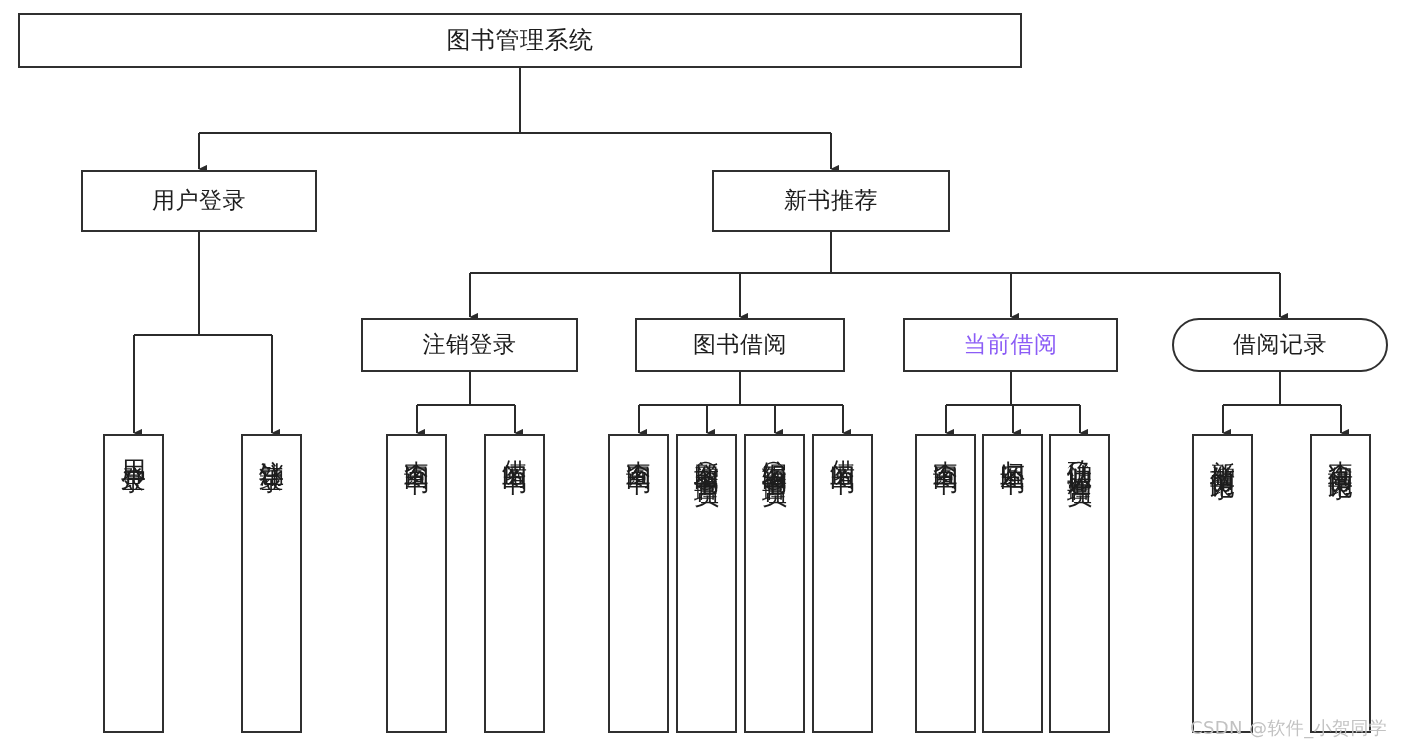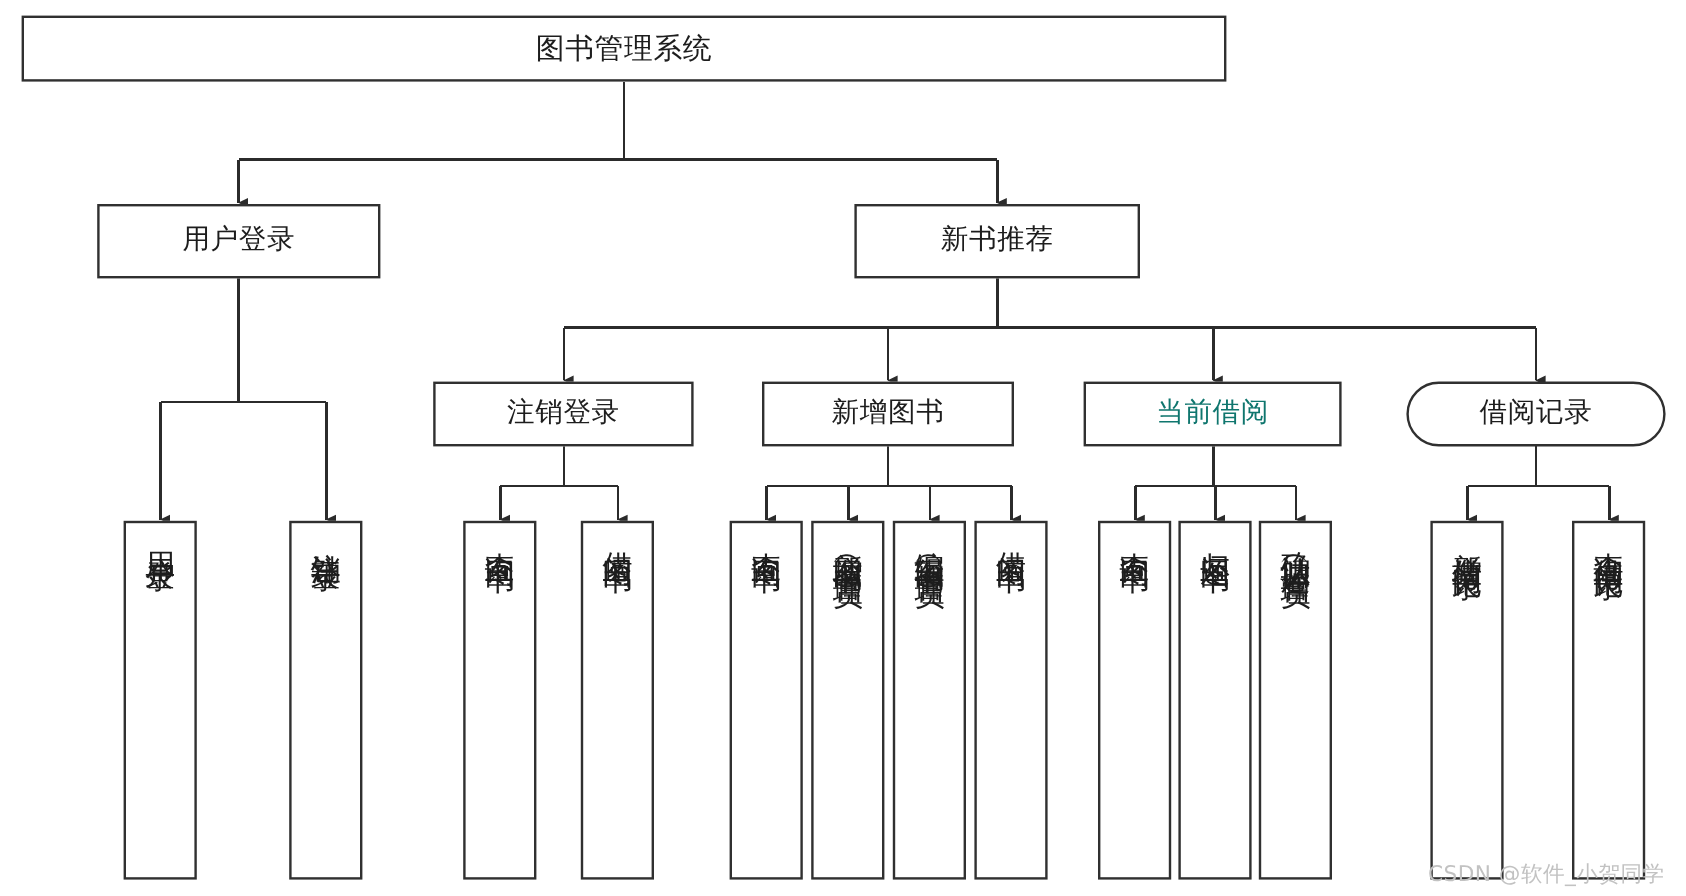--- a/index.html
+++ b/index.html
@@ -121,24 +121,24 @@
       <div class="node horizontal" style="left: 81px; top: 170px; width: 236px; height: 62px; border-color: rgb(48, 48, 48); background: rgb(255, 255, 255);">
         <span class="label" style="color: rgb(29, 29, 29);">用户登录</span>
       </div>
       <div class="node horizontal" style="left: 712px; top: 170px; width: 238px; height: 62px; border-color: rgb(48, 48, 48); background: rgb(255, 255, 255);">
         <span class="label" style="color: rgb(29, 29, 29);">新书推荐</span>
       </div>
       <div class="node horizontal" style="left: 361px; top: 318px; width: 217px; height: 54px; border-color: rgb(48, 48, 48); background: rgb(255, 255, 255);">
         <span class="label" style="color: rgb(29, 29, 29);">注销登录</span>
       </div>
       <div class="node horizontal" style="left: 635px; top: 318px; width: 210px; height: 54px; border-color: rgb(48, 48, 48); background: rgb(255, 255, 255);">
-        <span class="label" style="color: rgb(29, 29, 29);">新增图书</span>
+        <span class="label" style="color: rgb(29, 29, 29);">图书借阅</span>
       </div>
       <div class="node horizontal" style="left: 903px; top: 318px; width: 215px; height: 54px; border-color: rgb(48, 48, 48); background: rgb(255, 255, 255);">
-        <span class="label" style="color: #0f766e;">当前借阅</span>
+        <span class="label" style="color: #8b5cf6;">当前借阅</span>
       </div>
       <div class="node horizontal" style="left: 1172px; top: 318px; width: 216px; height: 54px; border-color: rgb(48, 48, 48); background: rgb(255, 255, 255); border-radius: 27px;">
         <span class="label" style="color: rgb(29, 29, 29);">借阅记录</span>
       </div>
       <div class="node vertical" style="left: 103px; top: 434px; width: 61px; height: 299px; border-color: rgb(48, 48, 48); background: rgb(255, 255, 255);">
         <span class="label" style="color: rgb(29, 29, 29);">用户登录</span>
       </div>
       <div class="node vertical" style="left: 241px; top: 434px; width: 61px; height: 299px; border-color: rgb(48, 48, 48); background: rgb(255, 255, 255);">
         <span class="label" style="color: rgb(29, 29, 29);">注销登录</span>
       </div>

